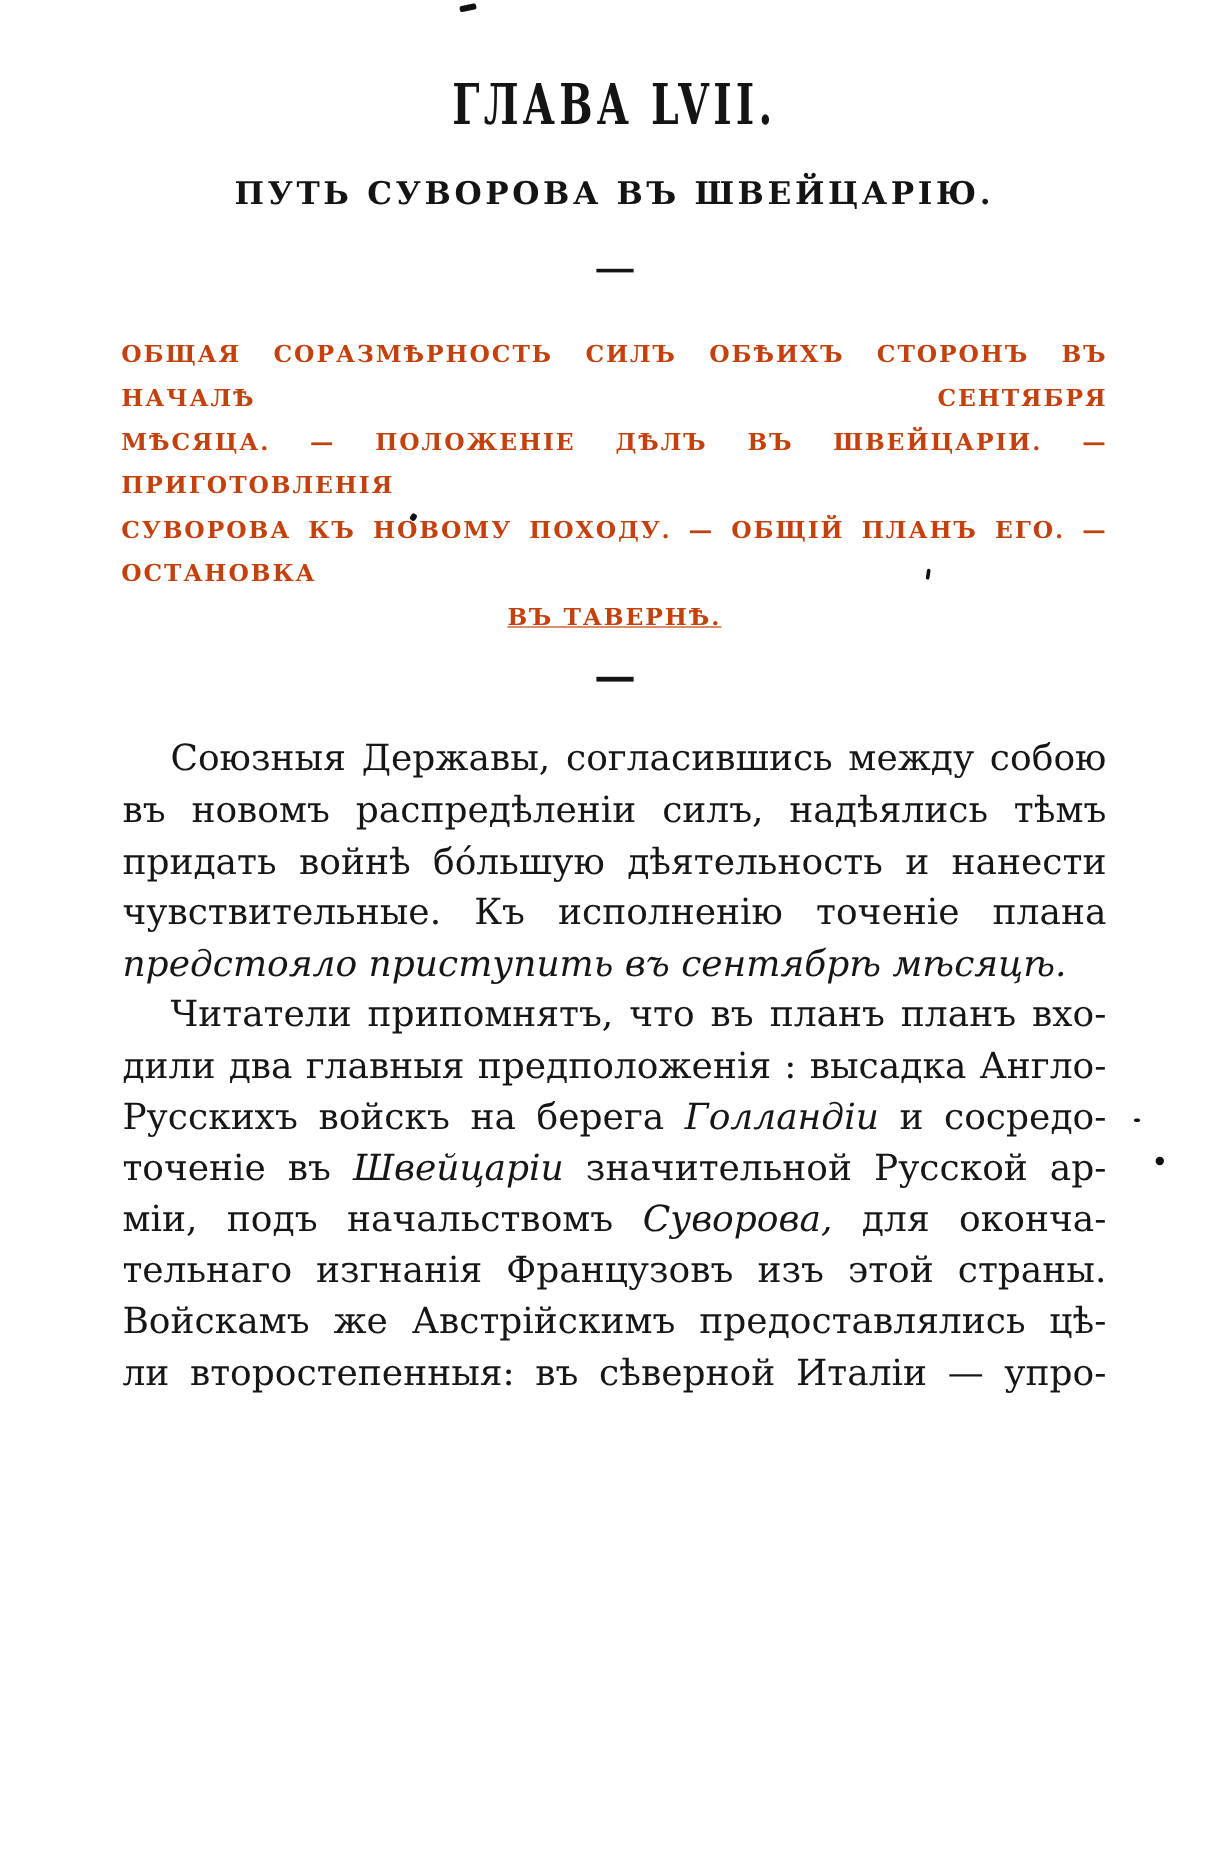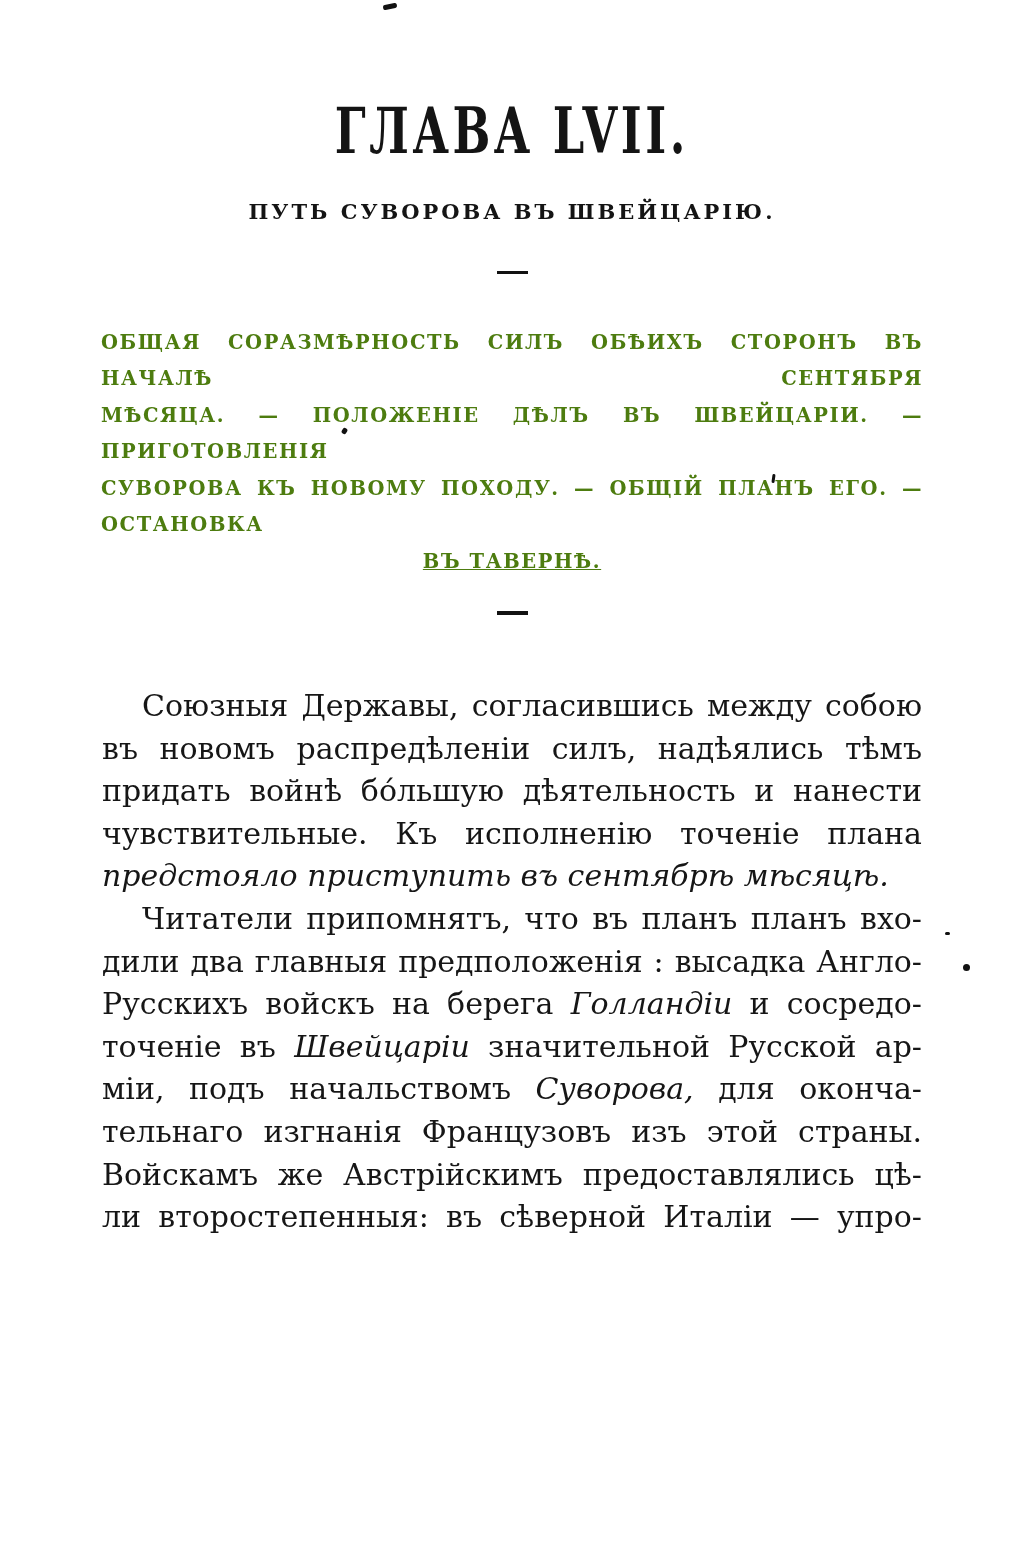--- a/index.html
+++ b/index.html
@@ -8,64 +8,64 @@
     position:relative;
     width:1024px; height:1556px;
     margin:0 auto;
     background:#ffffff;
     color:#141414;
     font-family:"DejaVu Serif","Liberation Serif",serif;
     overflow:hidden;
   }
   
   .chapter-title {
-    margin-top:96px;
+    margin-top:62px;
     text-align:center;
-    font-size:64px;
+    font-size:47px;
     font-weight:bold;
     line-height:1.1;
     white-space:nowrap;
   }
   .chapter-title .condensed {
     display:inline-block;
     transform:scaleX(0.70);
     letter-spacing:5px;
   }
   .chapter-subtitle {
     margin-top:33px;
     text-align:center;
-    font-size:21px;
+    font-size:26px;
     font-weight:bold;
     letter-spacing:3px;
     line-height:1.2;
     white-space:nowrap;
   }
   
   .rule {
     width:31px; height:3px;
     background:#121212;
     margin:46px auto 0;
   }
   .rule.second { margin-top:31px; height:4px; }
   
   .summary {
     width:822px;
     margin:51px auto 0;
     font-size:19.5px;
     font-weight:bold;
     letter-spacing:1.6px;
     line-height:36.5px;
-    color:#4d7c0f;
+    color:#c2410c;
   }
   .summary-line { text-align:justify; text-align-last:justify; }
   .summary-line.center { text-align:center; text-align-last:center;text-decoration:underline; }
   
   .bodytext {
     width:820px;
-    margin:70px auto 0;
+    margin:44px auto 0;
     font-size:30px;
     line-height:42.6px;
     color:#161616;
   }
   .body-line { text-align:justify; text-align-last:justify; }
   .body-line.indent { text-indent:40px; }
   .body-line.no-just { text-align:left; text-align-last:left;font-style:italic; }
   .body-line i { font-style:italic; }
   
   .speck { position:absolute; background:#111; }

